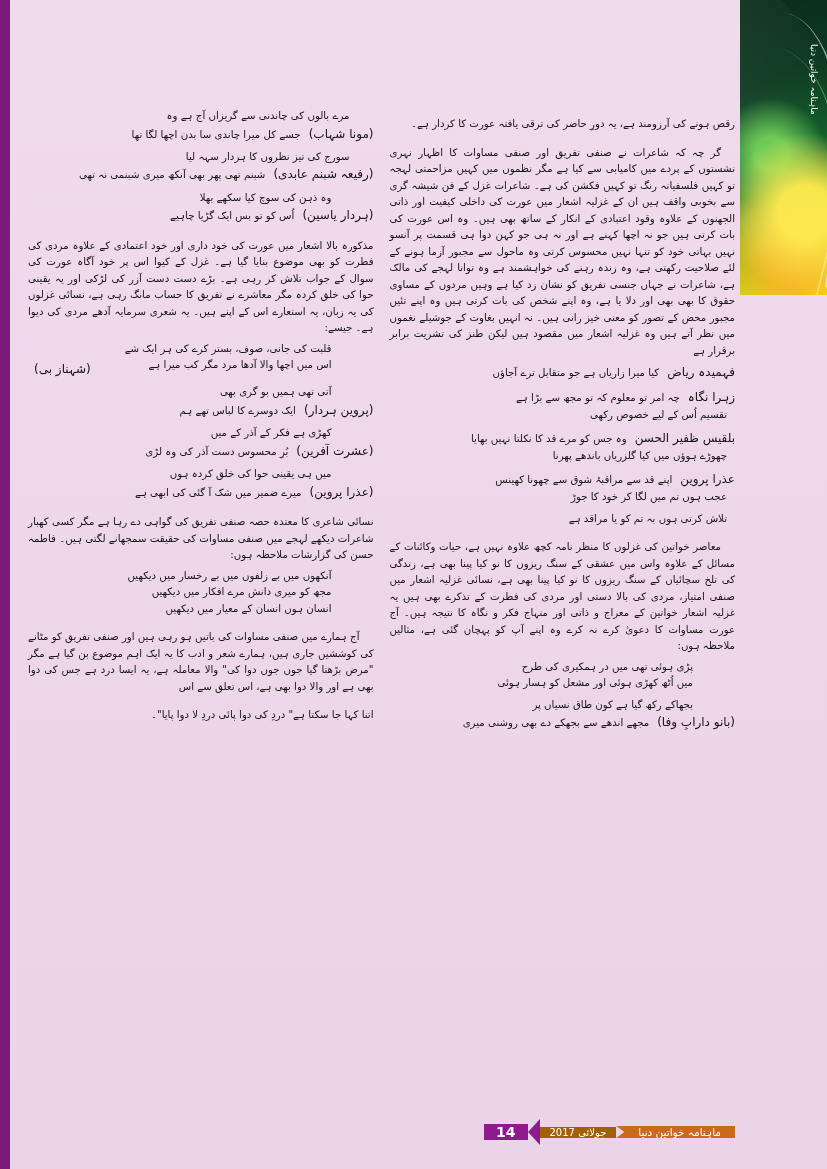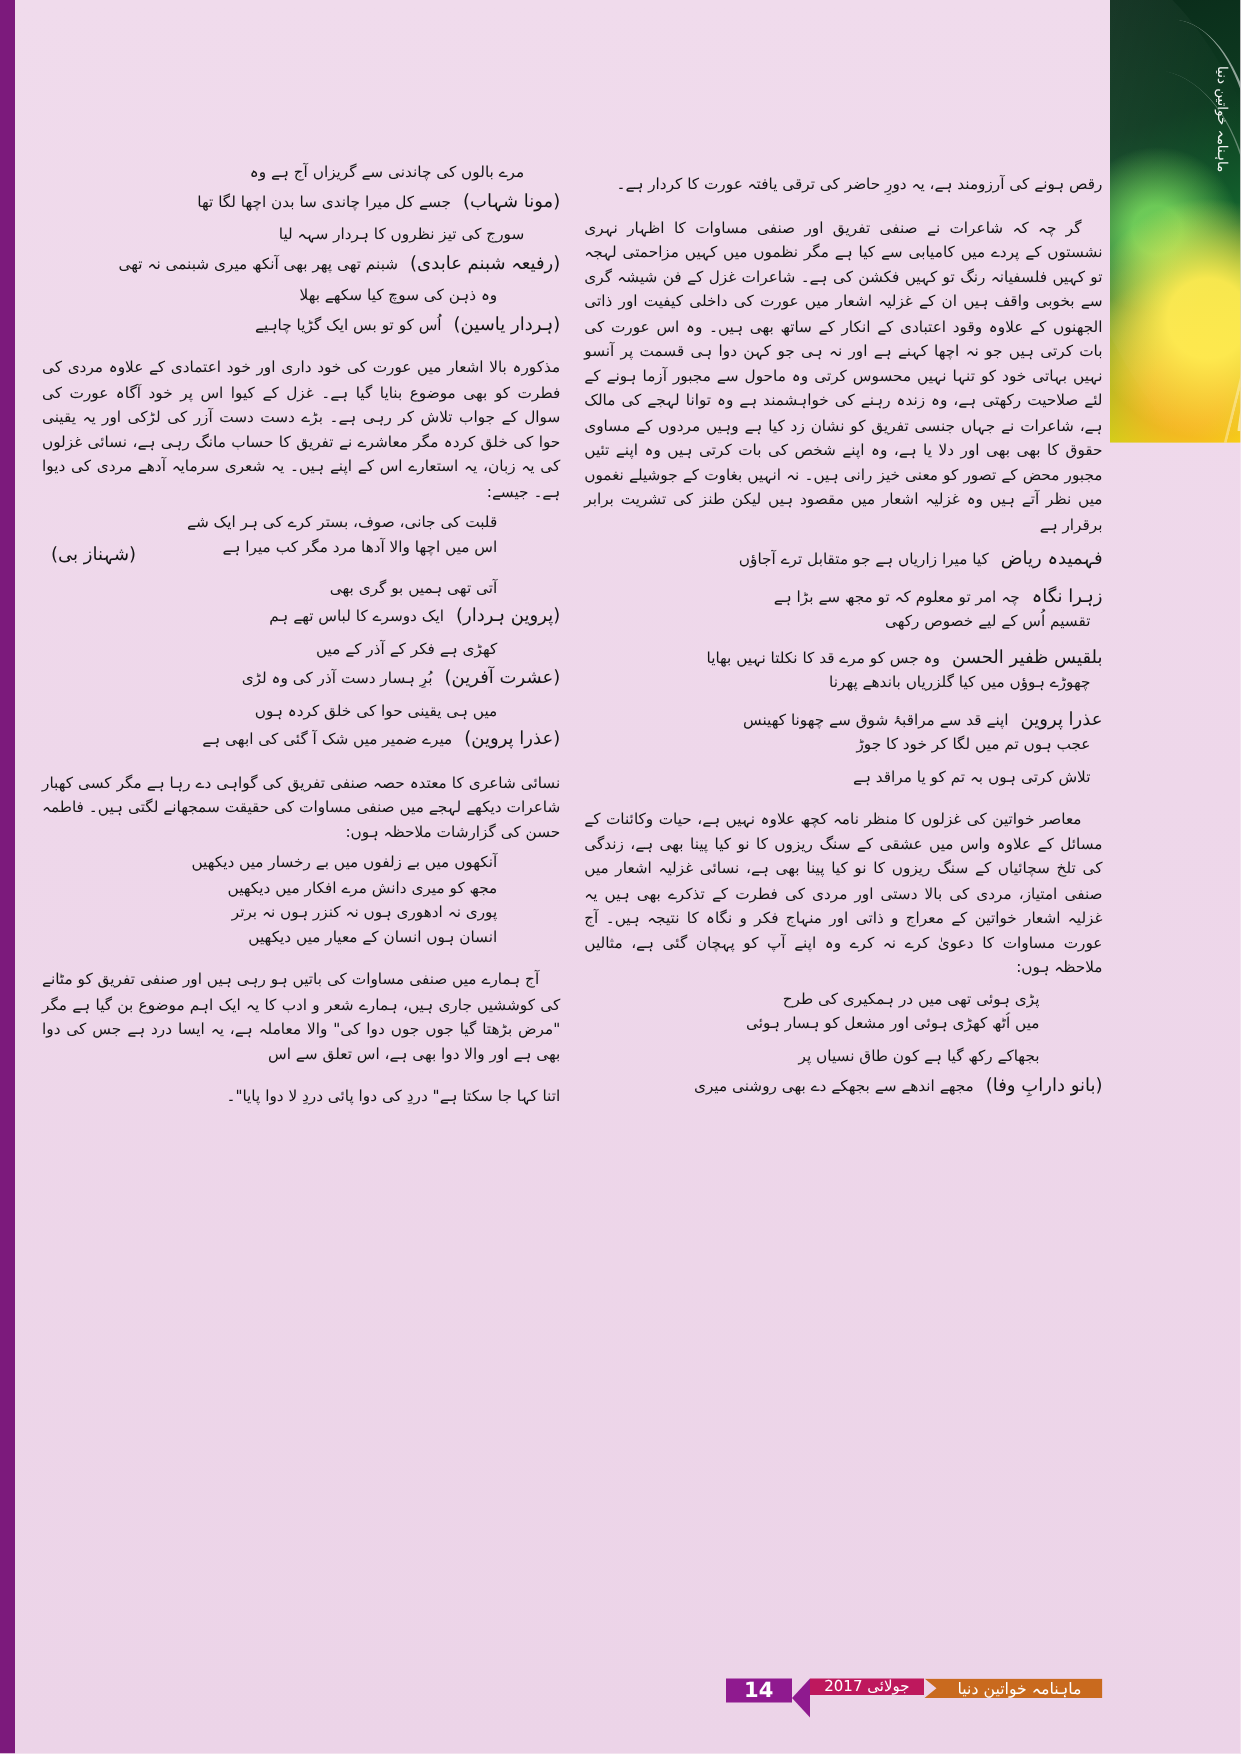--- a/index.html
+++ b/index.html
@@ -99,35 +99,35 @@
   .pairrow .poet{flex:0 0 auto;font-size:12px;}
   .pairrow .text{flex:1 1 auto;text-align:right;}
 
   
   .footer{
     position:absolute;right:92px;bottom:24px;left:18px;
     height:28px;
   }
   .footbar{
     position:absolute;right:0;bottom:0;
-    display:flex;align-items:flex-start;height:26px;
+    display:flex;align-items:center;height:26px;
   }
   .foot-seg{
     display:flex;align-items:center;justify-content:center;
     color:#fff;font-size:10px;padding:0 10px;
   }
   .foot-magazine{
     background:#c96a1e;
     border-radius:0 0 0 0;
     font-size:10.5px;
     padding:0 14px 0 22px;
     clip-path:polygon(0 0,100% 0,100% 100%,0 100%, 8px 50%);
   }
   .foot-month{
-    background:#be185d;
+    background:#a16207;
     padding:0 10px;
     font-size:10px;
   }
   .foot-page{
     background:#8f1a8f;
     color:#fff;font-weight:bold;font-size:14px;
     padding:0 12px;
     display:flex;align-items:center;
   }
   .chev{
@@ -258,38 +258,37 @@
         <div class="pairrow">
           <span class="poet">(پروین ہردار)</span>
           <span class="text">ایک دوسرے کا لباس تھے ہم</span>
         </div>
       </div>
 
       <div class="verse">
         <span class="line c">کھڑی ہے فکر کے آذر کے میں</span>
         <div class="pairrow">
           <span class="poet">(عشرت آفرین)</span>
-          <span class="text">بُرِ ہسار دست آذر کی وہ لڑی</span>
+          <span class="text">بُرِ محسوس دست آذر کی وہ لڑی</span>
         </div>
       </div>
 
       <div class="verse">
         <span class="line c">میں ہی یقینی حوا کی خلق کردہ ہوں</span>
         <div class="pairrow">
           <span class="poet">(عذرا پروین)</span>
           <span class="text">میرے ضمیر میں شک آ گئی کی ابھی ہے</span>
         </div>
       </div>
 
       <p class="para">نسائی شاعری کا معتدہ حصہ صنفی تفریق کی گواہی دے رہا ہے مگر کسی کھبار شاعرات دیکھے لہجے میں صنفی مساوات کی حقیقت سمجھانے لگتی ہیں۔ فاطمہ حسن کی گزارشات ملاحظہ ہوں:</p>
 
       <div class="verse">
         <span class="line c">آنکھوں میں بے زلفوں میں بے رخسار میں دیکھیں</span>
         <span class="line c">مجھ کو میری دانش مرے افکار میں دیکھیں</span>
-        <span class="line c">پوری نہ ادھوری ہوں نہ کنزر ہوں نہ برتر</span>
         <span class="line c">انسان ہوں انسان کے معیار میں دیکھیں</span>
       </div>
 
       <p class="para indent">آج ہمارے میں صنفی مساوات کی باتیں ہو رہی ہیں اور صنفی تفریق کو مٹانے کی کوششیں جاری ہیں، ہمارے شعر و ادب کا یہ ایک اہم موضوع بن گیا ہے مگر "مرض بڑھتا گیا جوں جوں دوا کی" والا معاملہ ہے، یہ ایسا درد ہے جس کی دوا بھی ہے اور والا دوا بھی ہے، اس تعلق سے اس</p>
       <p class="para">اتنا کہا جا سکتا ہے" دردِ کی دوا پائی دردِ لا دوا پایا"۔</p>
     </div>
   </div>
 
   <div class="footer">
     <div class="footbar">

